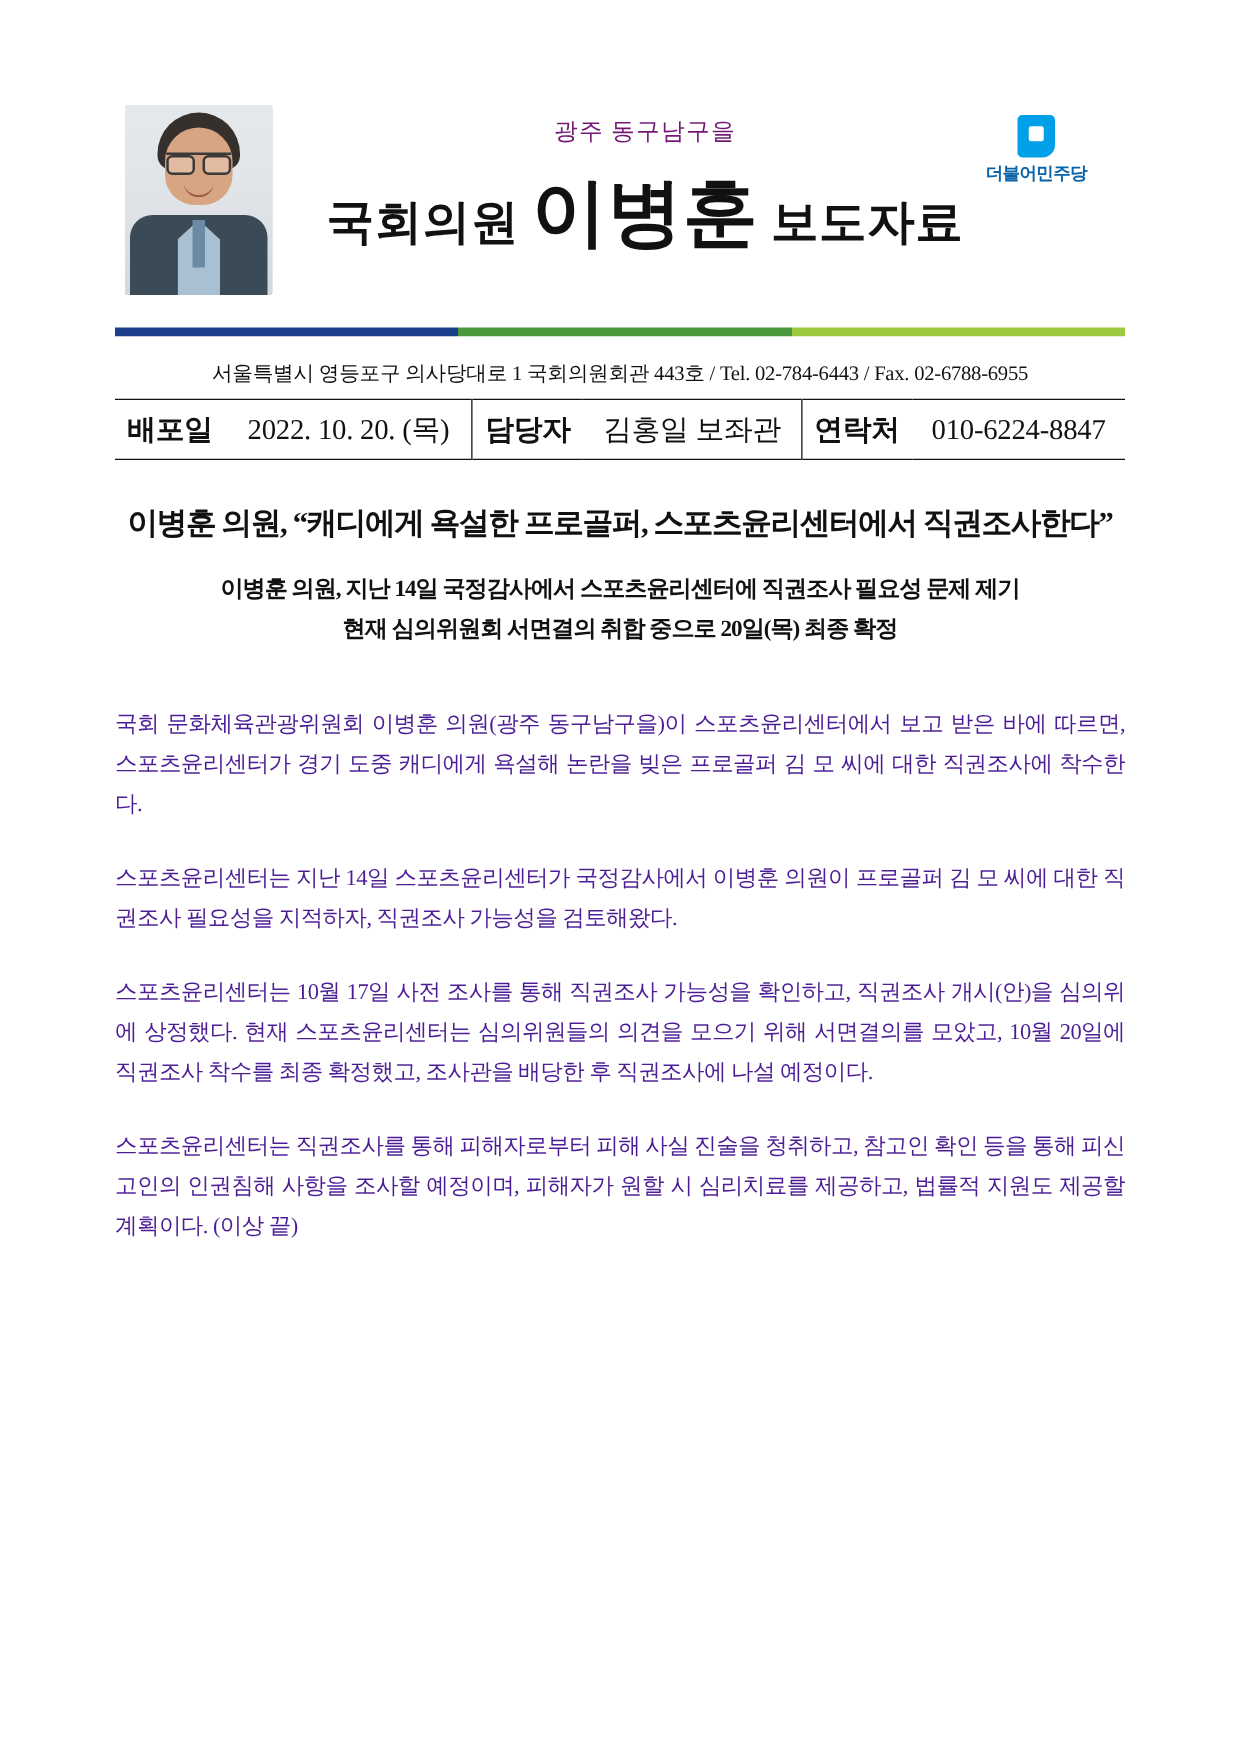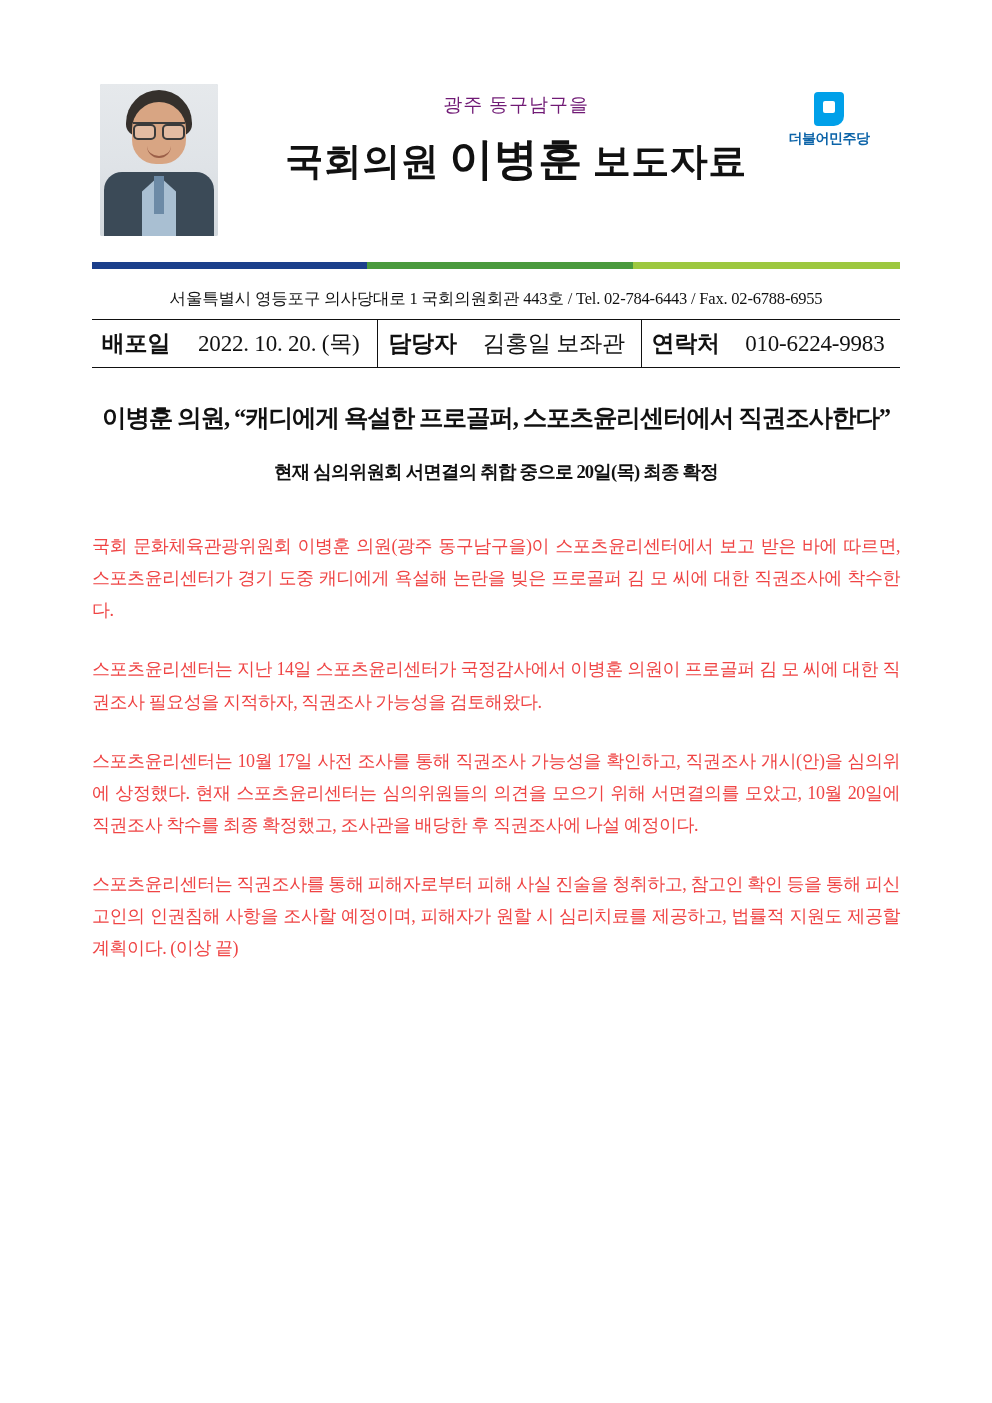--- a/index.html
+++ b/index.html
@@ -130,21 +130,21 @@
     margin-top: 30px;
   }
   .main-title {
     margin-top: 12px;
     font-size: 38px;
     letter-spacing: 0.5px;
     color: #111;
     white-space: nowrap;
   }
   .main-title .name {
-    font-size: 44px;
+    font-size: 60px;
     font-weight: bold;
     margin: 0 10px;
   }
   .main-title .lead,
   .main-title .trail {
     font-weight: bold;
   }
 
   .party-logo {
     position: absolute;
@@ -243,21 +243,21 @@
   .body-text {
     margin-top: 42px;
   }
   .body-text p {
     font-size: 18px;
     line-height: 1.78;
     margin: 0 0 27px 0;
     text-align: justify;
     text-justify: inter-character;
     letter-spacing: -0.45px;
-    color: #ef4444;
+    color: #4c1d95;
   }
 </style>
 </head>
 <body>
 
 <div class="page">
 
   <div class="header">
 
     <div class="portrait">
@@ -291,28 +291,29 @@
   <table class="meta-table">
     <tbody>
         <tr>
       <td class="lbl">배포일</td>
       <td>2022. 10. 20. (목)</td>
       <td class="sep"></td>
       <td class="lbl">담당자</td>
       <td>김홍일 보좌관</td>
       <td class="sep"></td>
       <td class="lbl">연락처</td>
-      <td>010-6224-9983</td>
+      <td>010-6224-8847</td>
     </tr>
   </tbody>
     </table>
 
   <div class="headline">이병훈 의원, “캐디에게 욕설한 프로골퍼, 스포츠윤리센터에서 직권조사한다”</div>
 
   <div class="subheads">
+    <div>이병훈 의원, 지난 14일 국정감사에서 스포츠윤리센터에 직권조사 필요성 문제 제기</div>
     <div>현재 심의위원회 서면결의 취합 중으로 20일(목) 최종 확정</div>
   </div>
 
   <div class="body-text">
     <p>국회 문화체육관광위원회 이병훈 의원(광주 동구남구을)이 스포츠윤리센터에서 보고 받은 바에 따르면, 스포츠윤리센터가 경기 도중 캐디에게 욕설해 논란을 빚은 프로골퍼 김 모 씨에 대한 직권조사에 착수한다.</p>
     <p>스포츠윤리센터는 지난 14일 스포츠윤리센터가 국정감사에서 이병훈 의원이 프로골퍼 김 모 씨에 대한 직권조사 필요성을 지적하자, 직권조사 가능성을 검토해왔다.</p>
     <p>스포츠윤리센터는 10월 17일 사전 조사를 통해 직권조사 가능성을 확인하고, 직권조사 개시(안)을 심의위에 상정했다. 현재 스포츠윤리센터는 심의위원들의 의견을 모으기 위해 서면결의를 모았고, 10월 20일에 직권조사 착수를 최종 확정했고, 조사관을 배당한 후 직권조사에 나설 예정이다.</p>
     <p>스포츠윤리센터는 직권조사를 통해 피해자로부터 피해 사실 진술을 청취하고, 참고인 확인 등을 통해 피신고인의 인권침해 사항을 조사할 예정이며, 피해자가 원할 시 심리치료를 제공하고, 법률적 지원도 제공할 계획이다. (이상 끝)</p>
   </div>
 

